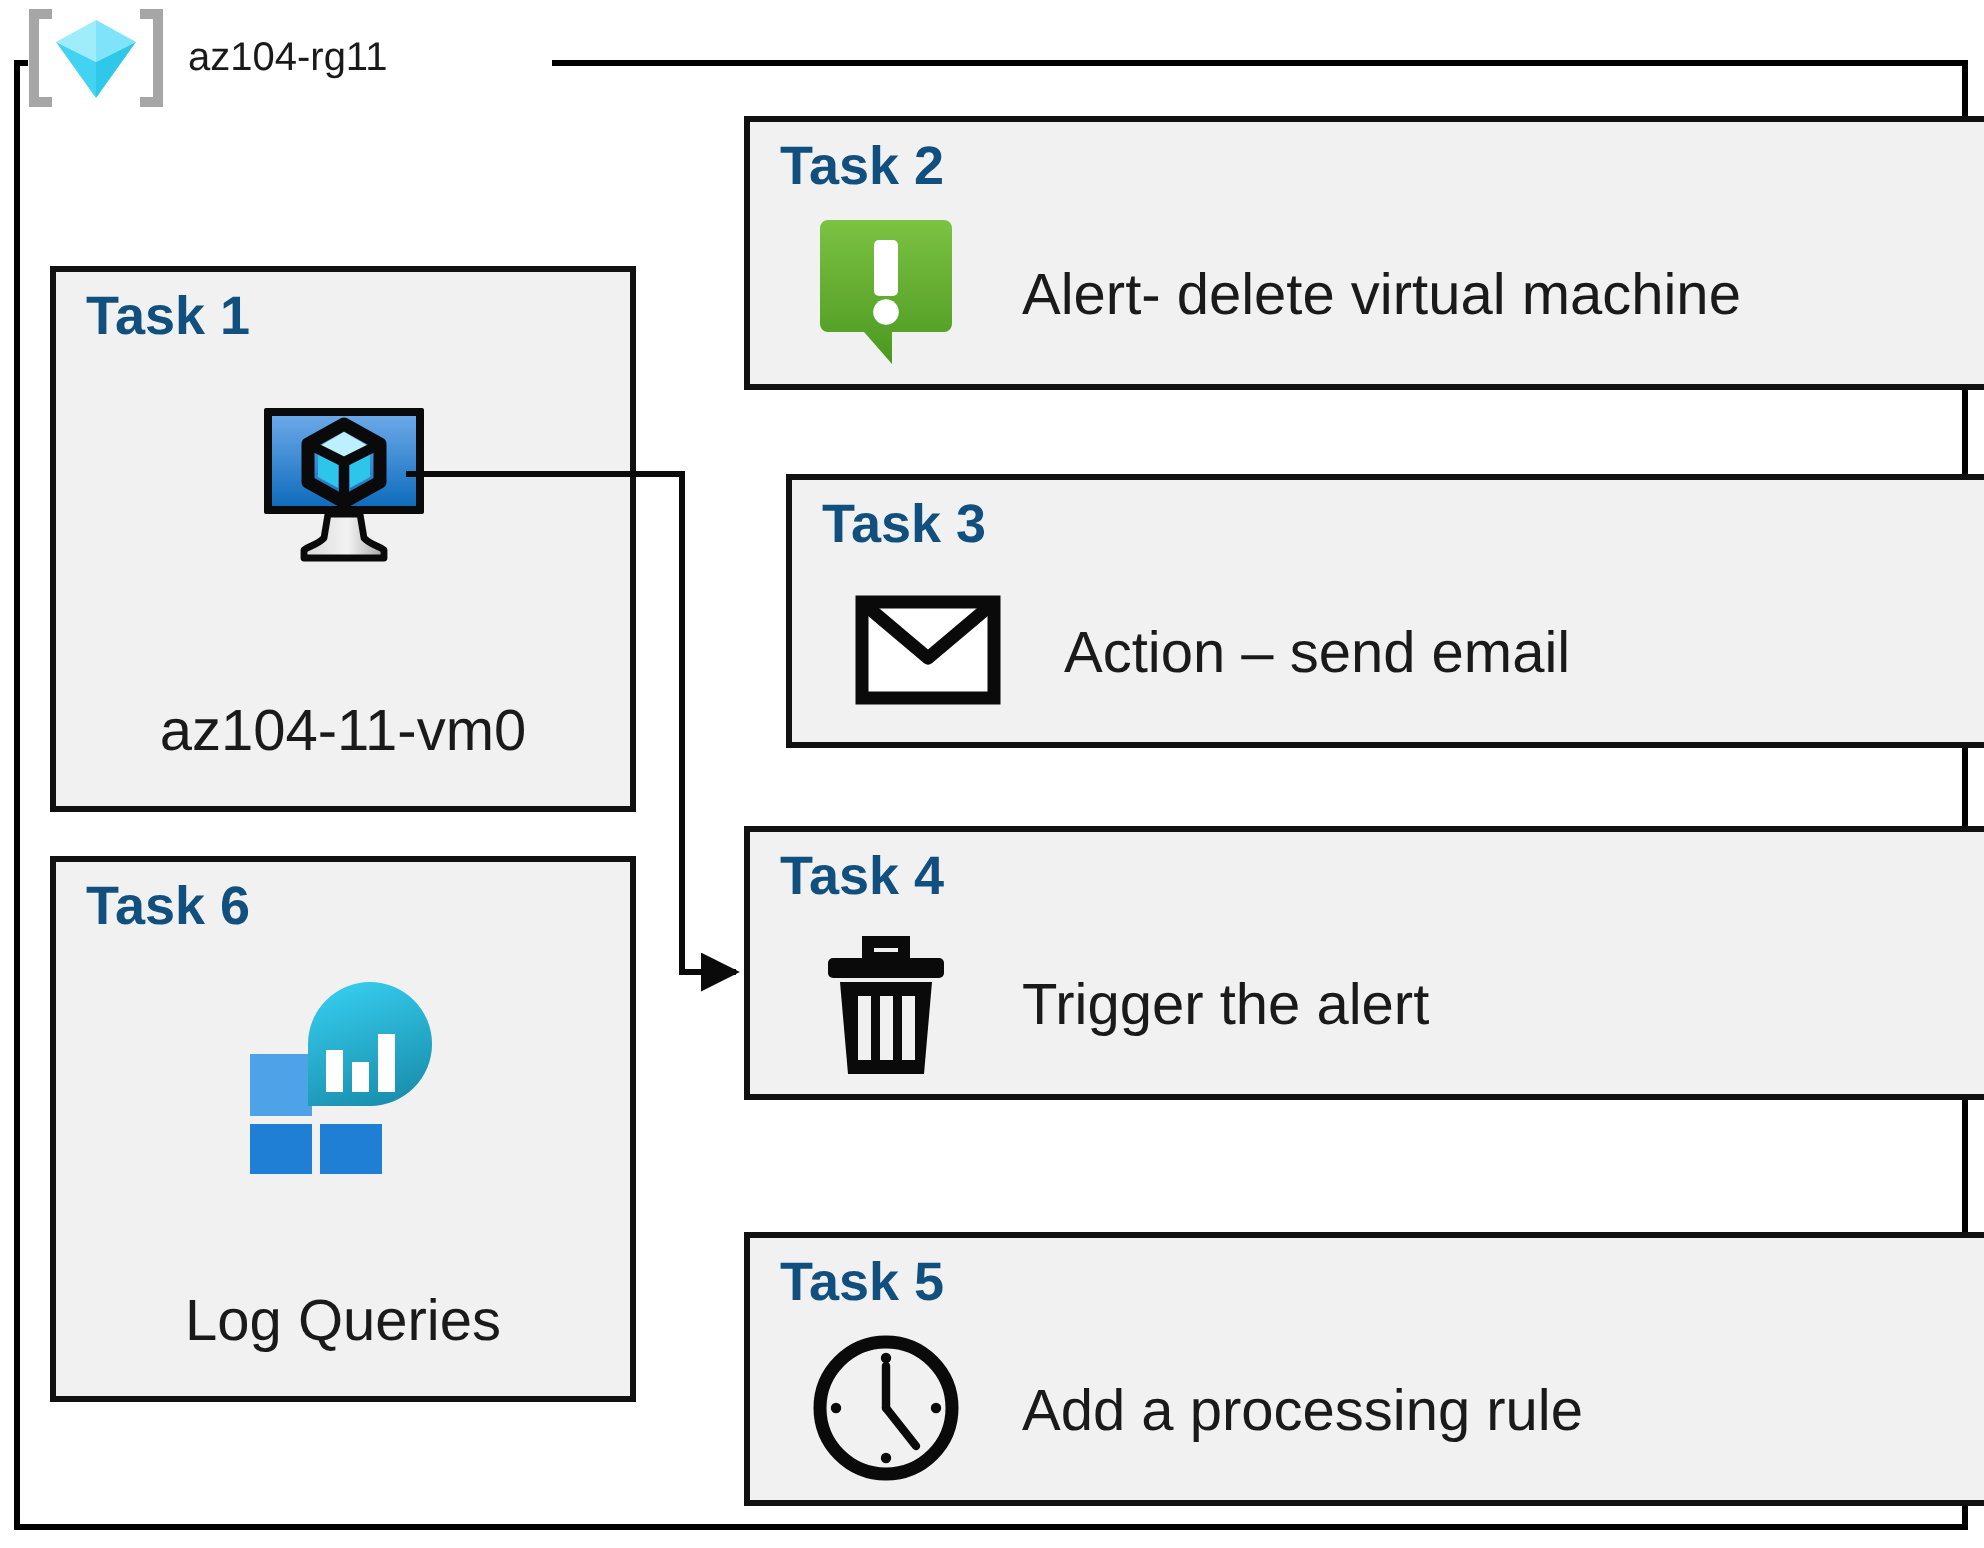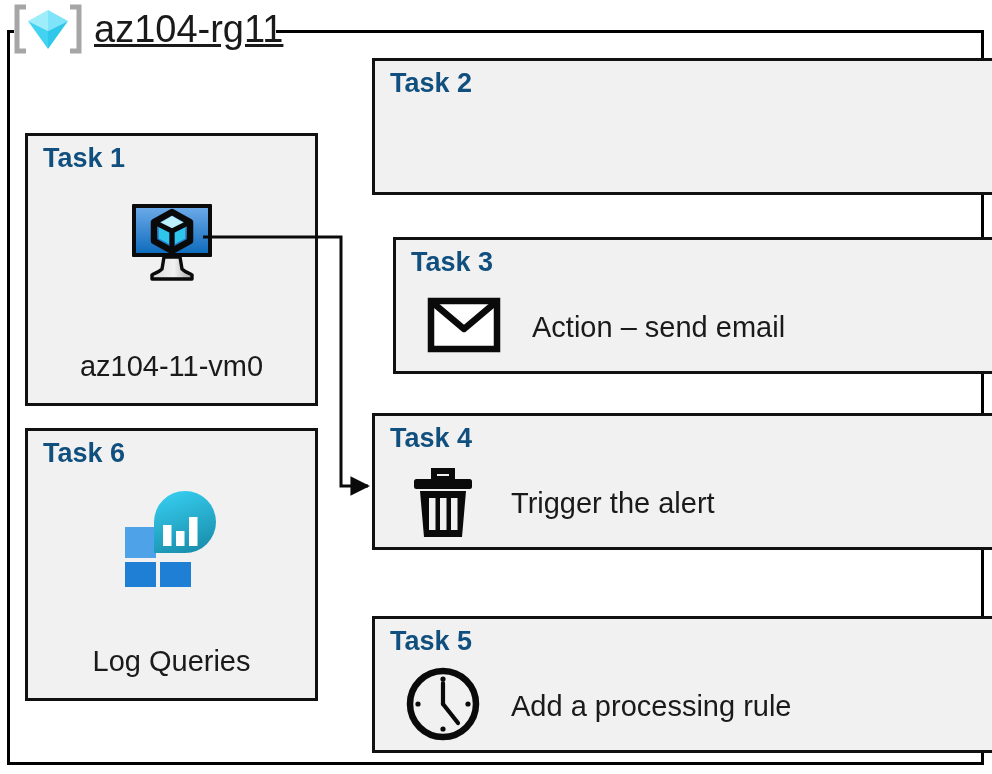--- a/index.html
+++ b/index.html
@@ -45,26 +45,25 @@
   .rg-title-wrap {
     position: absolute;
     left: 12px;
     top: 2px;
     height: 54px;
     display: flex;
     align-items: center;
     gap: 10px;
   }
   .rg-title-text {
-    font-size: 38px;
+    font-size: 20px;
     color: #1a1a1a;
     letter-spacing: 0px;
     white-space: nowrap;
     line-height: 1;
-    text-decoration: underline;
   }
 
   
   .rg-icon {
     width: 72px;
     height: 50px;
     display: block;
   }
 
   
@@ -231,20 +230,38 @@
           <rect x="57" y="44" width="8.5" height="15" fill="#ffffff"></rect>
           <rect x="70" y="30" width="8.5" height="29" fill="#ffffff"></rect>
         </svg>
       </span>
     </div>
     <div class="card-label">Log Queries</div>
   </div>
 
   <div class="card card-wide" style="left:372px; top:58px;">
     <div class="card-title">Task 2</div>
+    <div class="row">
+      <div class="icon-slot">
+        <span>
+          <svg width="74" height="76" viewBox="0 0 74 76" xmlns="http://www.w3.org/2000/svg">
+            <defs>
+              <linearGradient id="alertGreen" x1="0" y1="0" x2="0" y2="1">
+                <stop offset="0%" stop-color="#7cc243"></stop>
+                <stop offset="100%" stop-color="#4b9820"></stop>
+              </linearGradient>
+            </defs>
+            <path d="M4 6 A4 4 0 0 1 8 2 L66 2 A4 4 0 0 1 70 6 L70 54 A4 4 0 0 1 66 58 L40 58 L40 74 L26 58 L8 58 A4 4 0 0 1 4 54 Z" fill="url(#alertGreen)"></path>
+            <rect x="31" y="12" width="12" height="28" rx="2.5" fill="#ffffff"></rect>
+            <circle cx="37" cy="48" r="6.4" fill="#ffffff"></circle>
+          </svg>
+        </span>
+      </div>
+      <span class="card-label">Alert- delete virtual machine</span>
+    </div>
   </div>
 
   <div class="card card-wide" style="left:372px; top:237px;margin-left:21px;">
     <div class="card-title">Task 3</div>
     <div class="row">
       <div class="icon-slot">
         <span>
           <svg width="74" height="56" viewBox="0 0 74 56" xmlns="http://www.w3.org/2000/svg">
             <rect x="4" y="4" width="66" height="48" fill="#ffffff" stroke="#0a0a0a" stroke-width="6.5"></rect>
             <path d="M5 5 L37 32 L69 5" fill="none" stroke="#0a0a0a" stroke-width="6.5" stroke-linejoin="round"></path>

